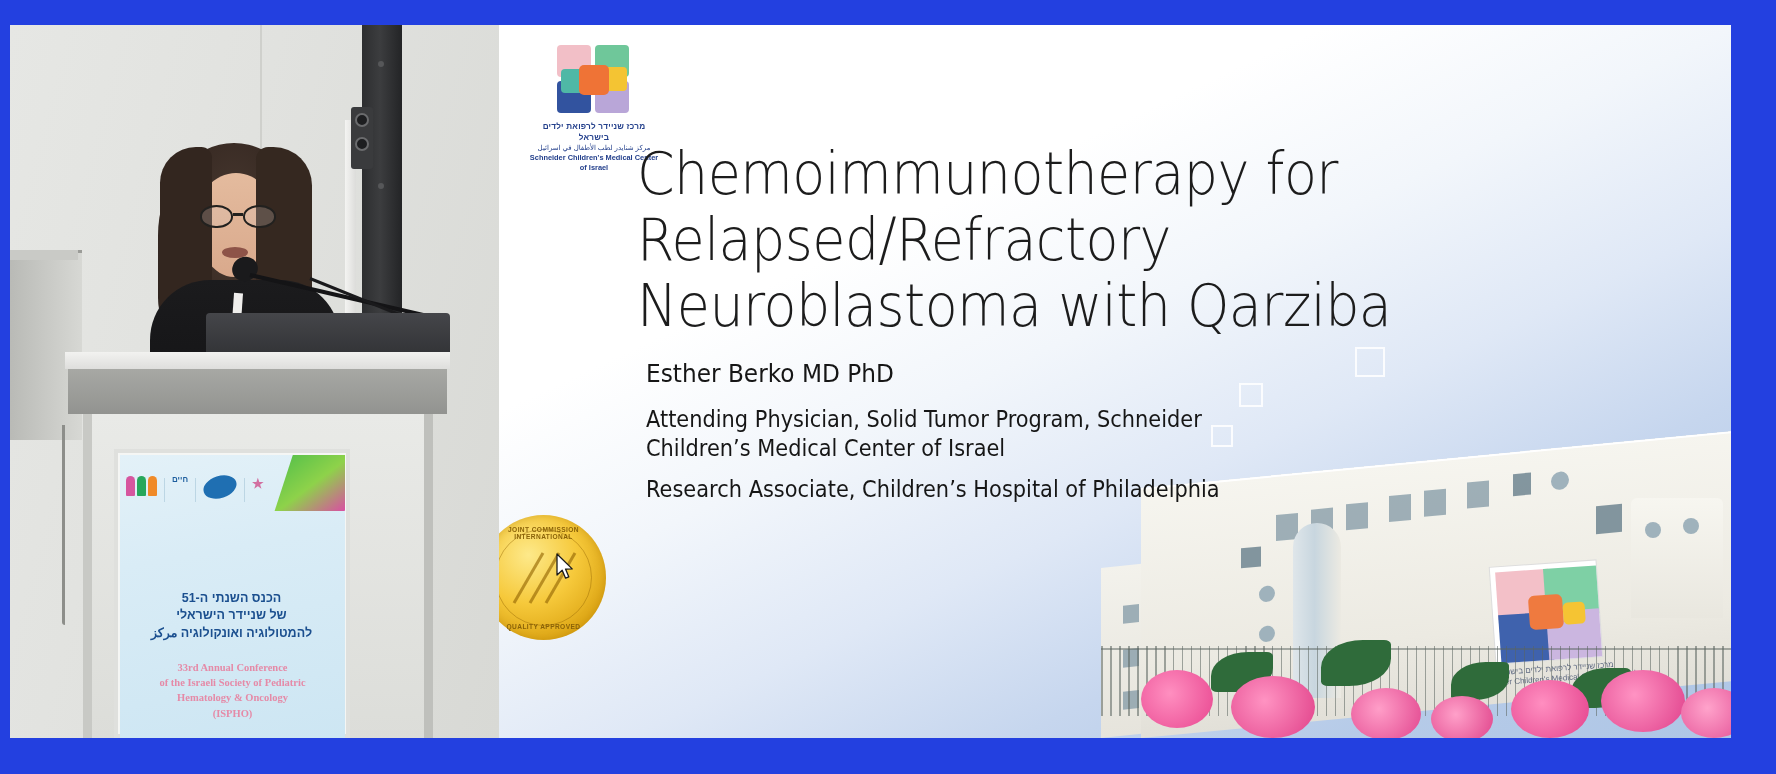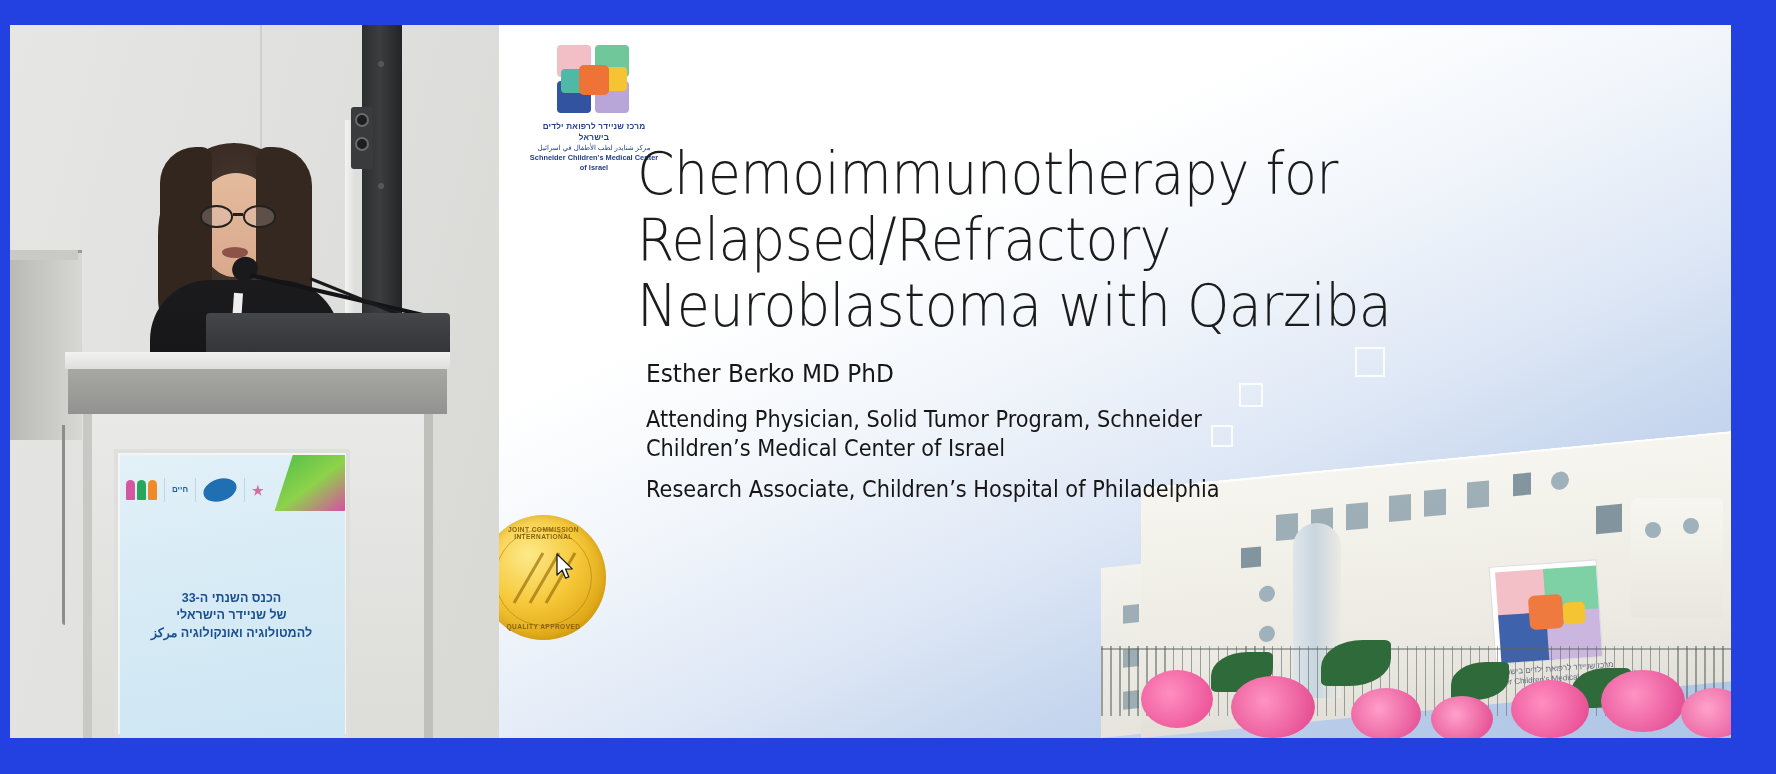--- a/index.html
+++ b/index.html
@@ -126,21 +126,21 @@
     position:absolute;left:104px;top:424px;width:236px;height:289px;
     background:#f5f6f4; border:4px solid #dfe0dd;
   }
   .poster{
     position:absolute;left:110px;top:430px;width:225px;height:283px;
     background: linear-gradient(170deg,#e3f1f8 0%,#d9ecf6 35%,#cde6f3 100%);
     overflow:hidden;
   }
   .poster-greens{position:absolute;right:-10px;top:-8px;width:70px;height:64px;background:linear-gradient(135deg,#56c04a 0%,#8ed24a 50%,#d94fa2 100%);transform:skewX(-18deg);}
   .poster-logos{position:absolute;left:6px;top:18px;width:212px;height:34px;display:flex;align-items:center;gap:7px;}
-  .plogo{height:28px;flex:0 0 auto;display:flex;align-items:center;}
+  .plogo{height:28px;flex:0 0 auto;display:flex;}
   .pl-people{display:flex;gap:2px;}
   .pl-person{width:9px;height:20px;border-radius:5px 5px 1px 1px;}
   .pl-sep{width:1px;height:24px;background:#bcd6e4;}
   .pl-chaim{font-size:8px;color:#1d5e9e;font-weight:bold;line-height:1;}
   .pl-blue{width:34px;height:22px;border-radius:50%;background:#1f6fb2;transform:rotate(-18deg);}
   .pl-pink{font-size:13px;color:#d26fa0;font-weight:bold;}
   .poster-he{
     position:absolute;left:4px;right:6px;top:135px;text-align:center;
     color:#1b4f8f;font-size:12.5px;font-weight:bold;line-height:1.38;
     direction:rtl;
@@ -367,23 +367,29 @@
           <div class="pl-sep"></div>
           <div class="plogo">
             <div class="pl-blue"></div>
           </div>
           <div class="pl-sep"></div>
           <div class="plogo">
             <span class="pl-pink">★</span>
           </div>
         </div>
         <div class="poster-he">
-          <div>הכנס השנתי ה-33</div>
+          <div>הכנס השנתי ה-51</div>
           <div>של שניידר הישראלי</div>
           <div>להמטולוגיה ואונקולוגיה مركز</div>
+        </div>
+        <div class="poster-en">
+          <div>33rd Annual Conference</div>
+          <div>of the Israeli Society of Pediatric</div>
+          <div>Hematology &amp; Oncology</div>
+          <div>(ISPHO)</div>
         </div>
       </div>
     </div>
 
     <div id="slide">
       <div class="sky"></div>
 
       <div class="building">
         <div class="bld-low">
           <div class="win" style="left:22px;top:40px;width:16px;height:18px"></div>

